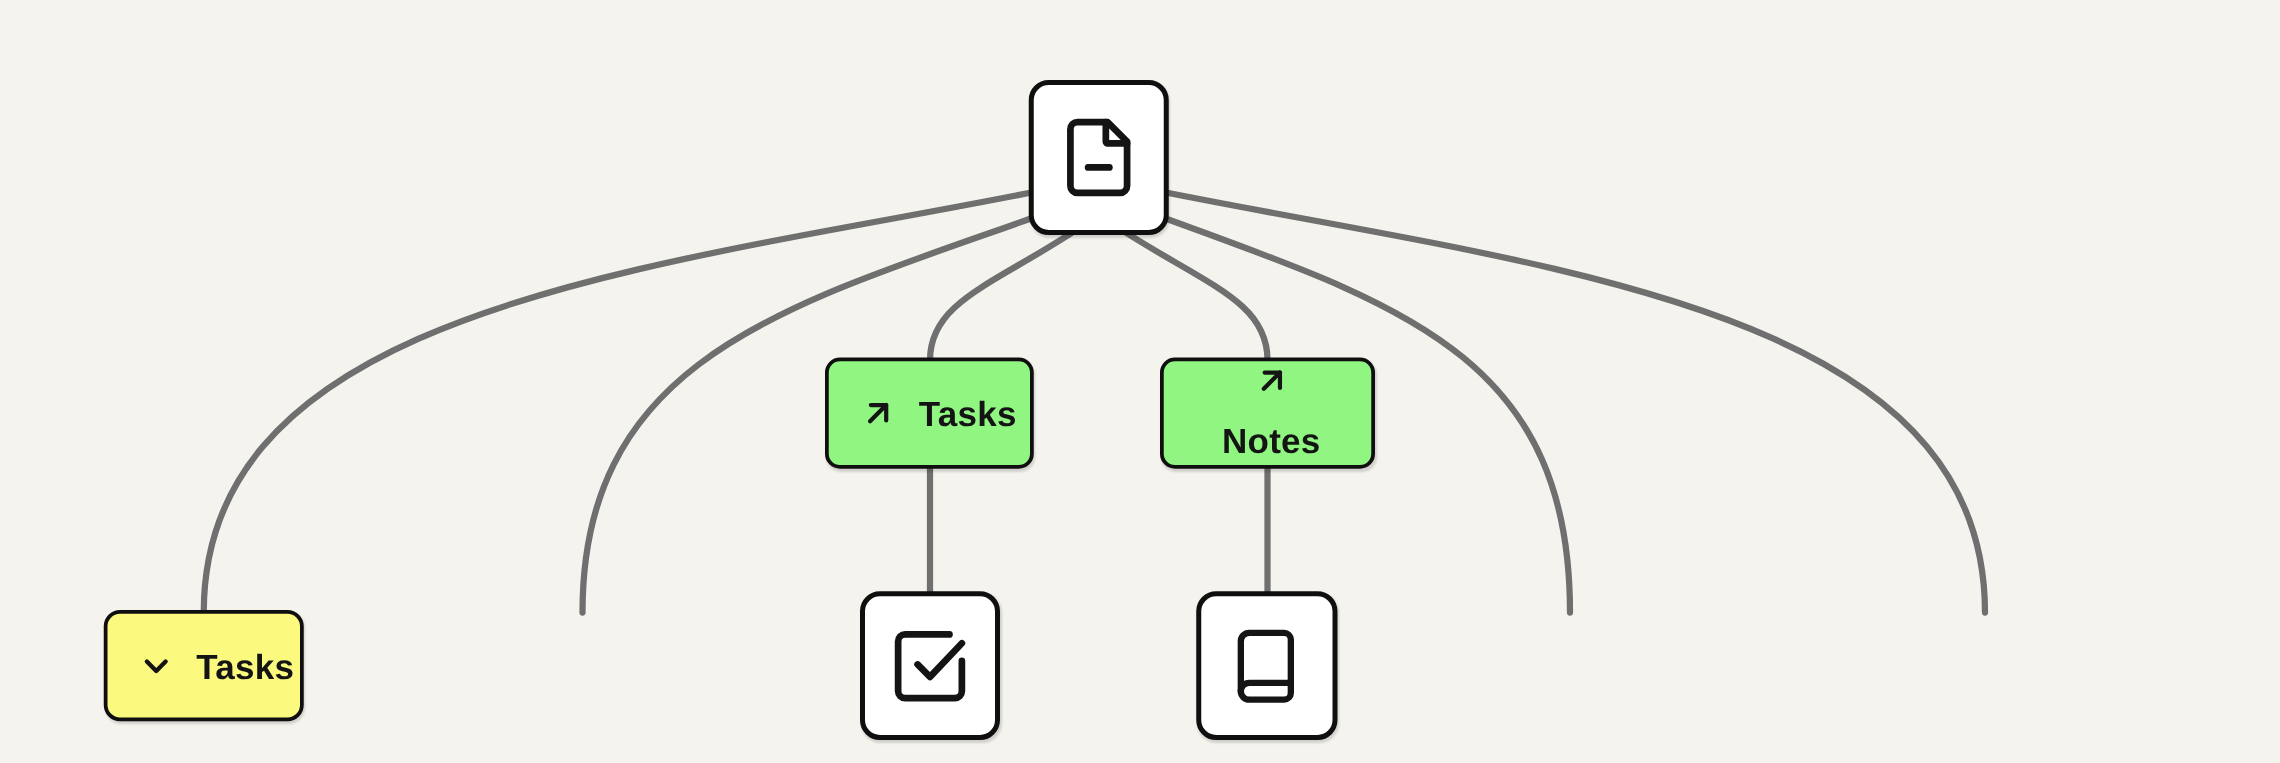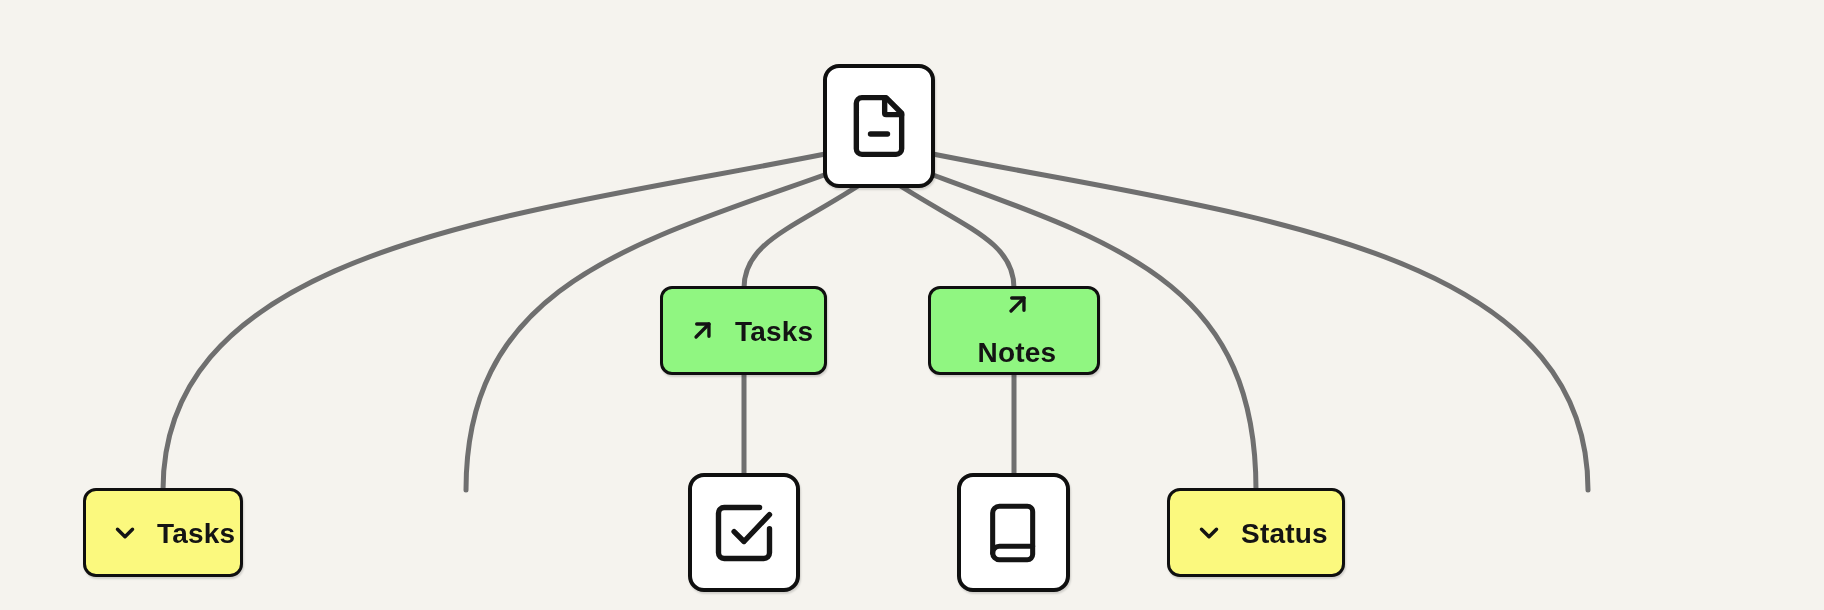--- a/index.html
+++ b/index.html
@@ -136,23 +136,15 @@
   <div class="node label-node yellow" id="node-type">
     <span class="icon">
       <svg width="30" height="30" viewBox="0 0 24 24" stroke-width="2.8">
         <path d="m6 9 6 6 6-6"></path>
       </svg>
     </span>
     <span class="txt">Tasks</span>
   </div>
 
 
-  <div class="node label-node yellow" id="node-status">
-    <span class="icon">
-      <svg width="30" height="30" viewBox="0 0 24 24" stroke-width="2.8">
-        <path d="m6 9 6 6 6-6"></path>
-      </svg>
-    </span>
-    <span class="txt">Status</span>
-  </div>
 
 
 </div>
 
 </body></html>

